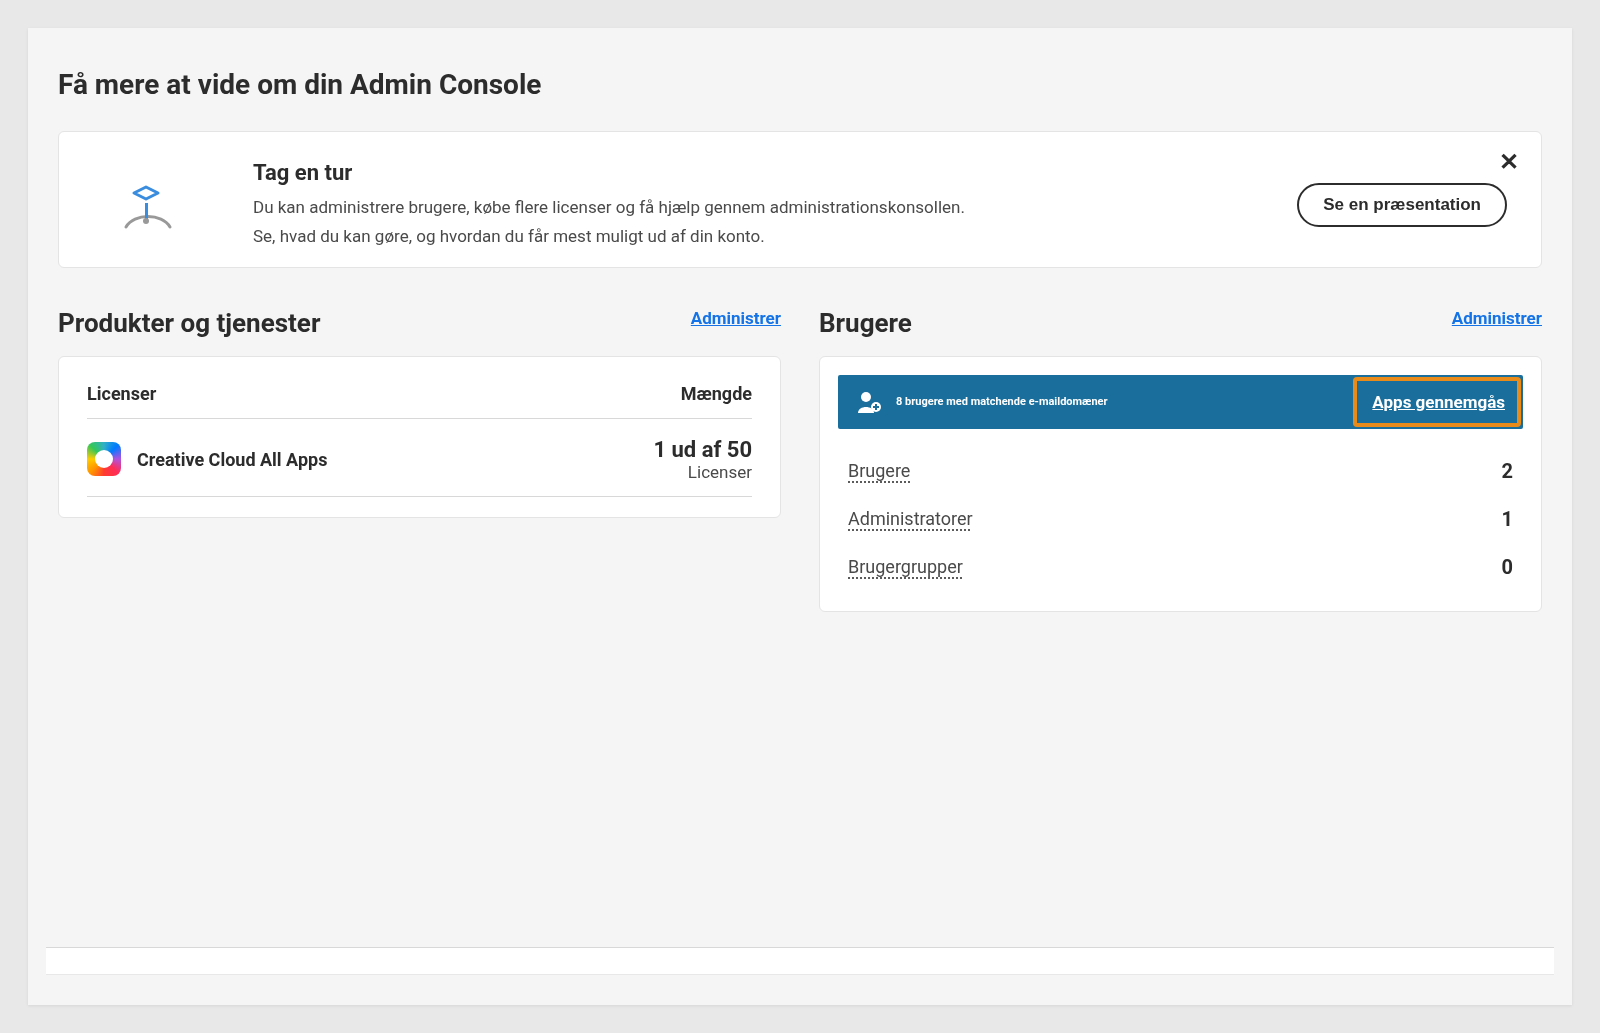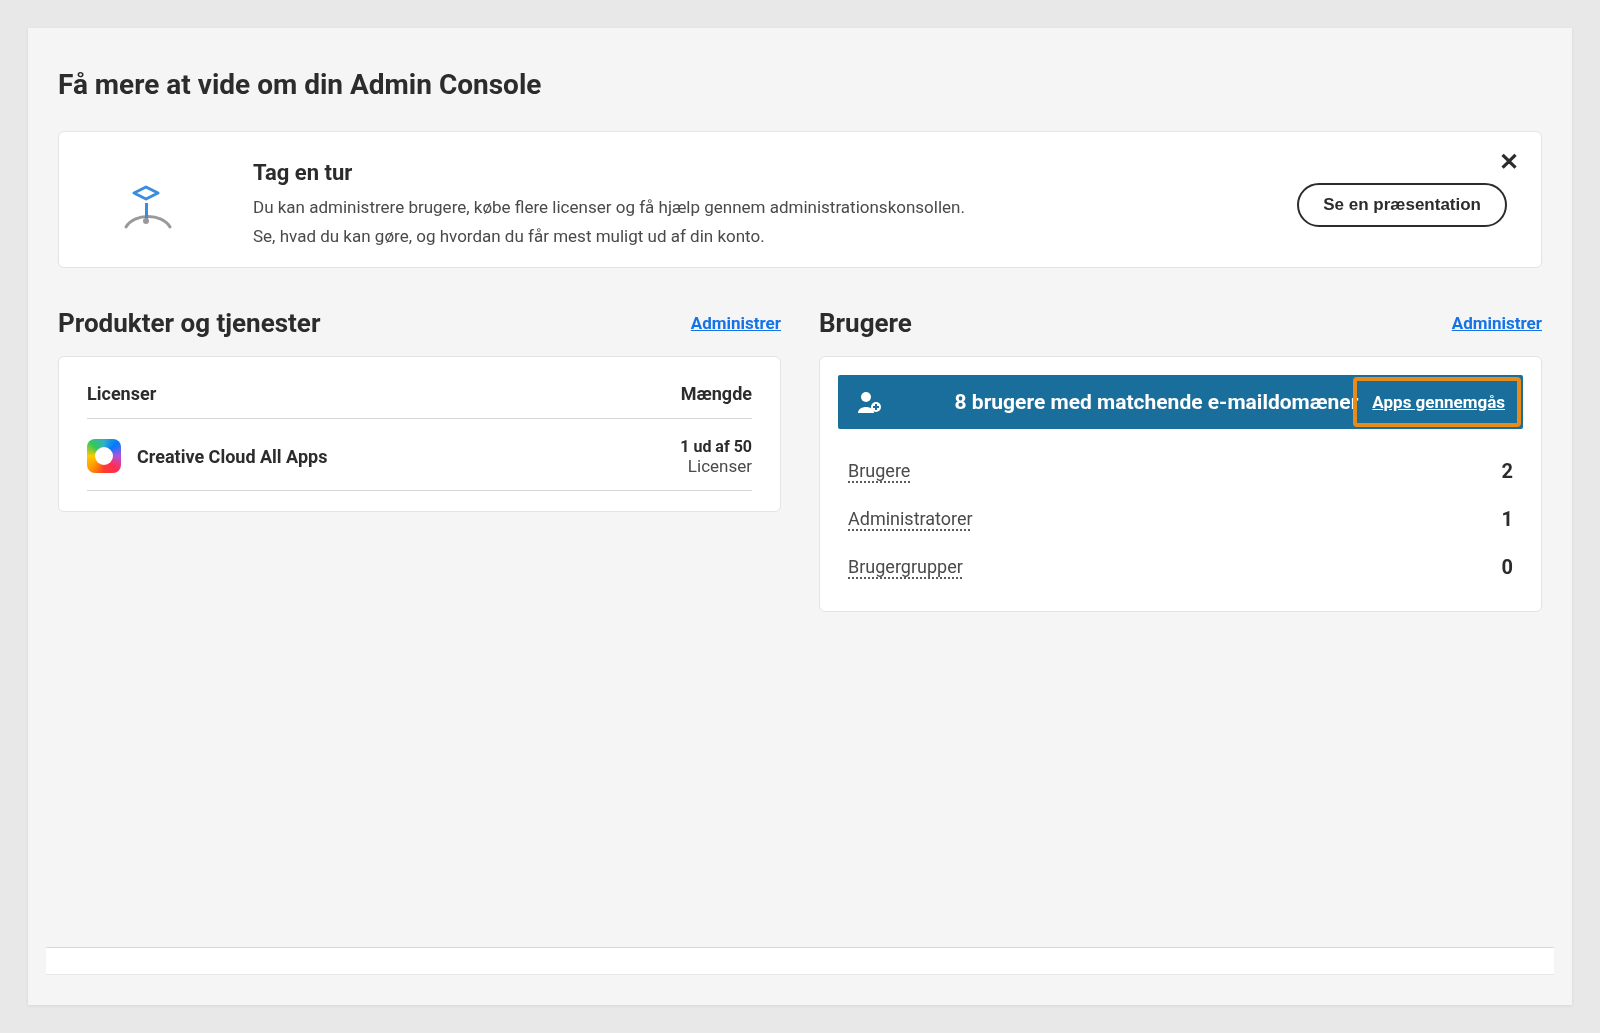--- a/index.html
+++ b/index.html
@@ -100,21 +100,21 @@
       line-height: 1;
     }
     .columns {
       display: flex;
       gap: 38px;
     }
     .col { flex: 1; }
     .col-header {
       display: flex;
       justify-content: space-between;
-      align-items: center;
+      align-items: flex-start;
       margin-bottom: 18px;
     }
     .col-title {
       font-size: 26px;
       font-weight: 700;
       color: #2c2c2c;
     }
     .admin-link {
       color: #1473e6;
       font-size: 17px;
@@ -158,34 +158,34 @@
     }
     .cc-icon::after {
       content: '';
       position: absolute;
       top: 8px; left: 8px; right: 8px; bottom: 8px;
       background: #fff;
       border-radius: 50%;
     }
     .product-name { font-size: 18px; font-weight: 700; color: #2c2c2c; }
     .product-qty { text-align: right; }
-    .qty-main { font-size: 16px; font-weight: 700; color: #2c2c2c; }
+    .qty-main { font-size: 22px; font-weight: 700; color: #2c2c2c; }
     .qty-sub { font-size: 17px; color: #4a4a4a; }
     .banner {
       background: #196e9c;
       color: #fff;
       padding: 14px 18px;
       display: flex;
       align-items: center;
       gap: 14px;
       border-radius: 2px;
       margin: -8px -10px 18px -10px;
       position: relative;
     }
-    .banner-text { font-size: 21px; font-weight: 700; flex: 1; text-align: right; }
+    .banner-text { font-size: 11px; font-weight: 700; flex: 1; }
     .banner-link {
       color: #fff;
       font-size: 17px;
       font-weight: 700;
       text-decoration: underline;
       cursor: pointer;
     }
     .highlight-box {
       position: absolute;
       right: 2px;

